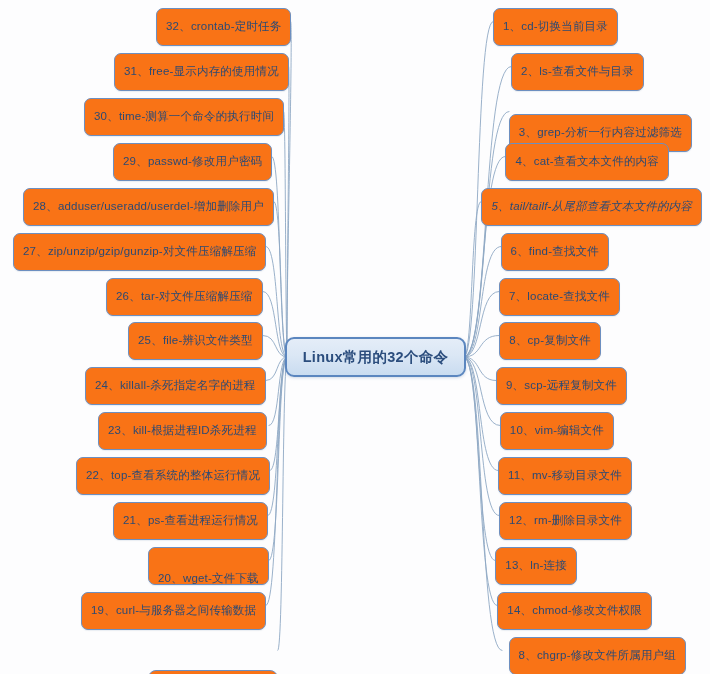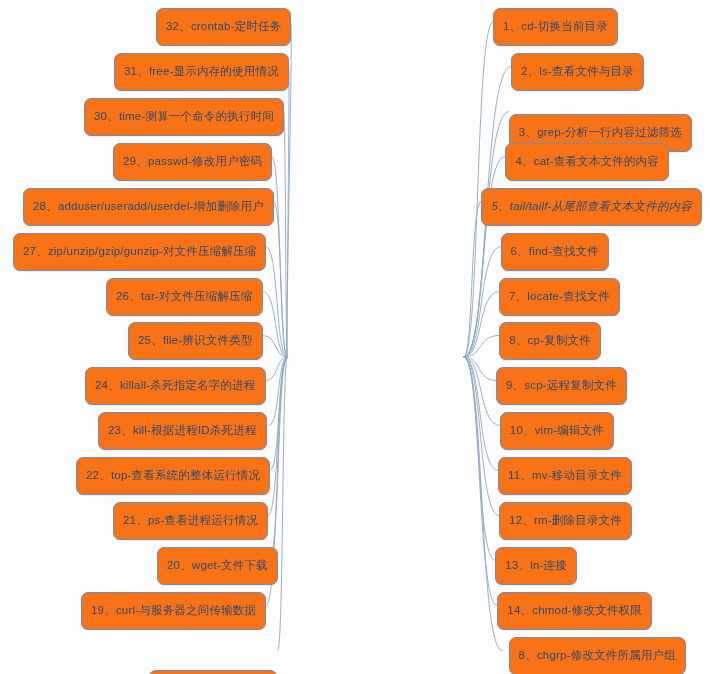--- a/index.html
+++ b/index.html
@@ -182,25 +182,28 @@
       </div>
       <div class="node" style="top: 412px; left: 98px;">
         <span class="node-label">23、kill-根据进程ID杀死进程</span>
       </div>
       <div class="node" style="top: 457px; left: 76px;">
         <span class="node-label">22、top-查看系统的整体运行情况</span>
       </div>
       <div class="node" style="top: 502px; left: 113px;">
         <span class="node-label">21、ps-查看进程运行情况</span>
       </div>
-      <div class="node" style="top: 547px; left: 157px;">
+      <div class="node" style="top: 547px; left: 148px; align-items: flex-end;">
         <span class="node-label">20、wget-文件下载</span>
       </div>
       <div class="node" style="top: 592px; left: 81px;">
         <span class="node-label">19、curl-与服务器之间传输数据</span>
       </div>
       <div class="node" style="top: 670px; left: 148px; border-radius: 8px;">
         <span class="node-label">18、yum-包安装卸载</span>
       </div>
     </div>
 
+  <div id="central-node">
+    <span>Linux常用的32个命令</span>
+  </div>
 
 </div>
 
 </body></html>

